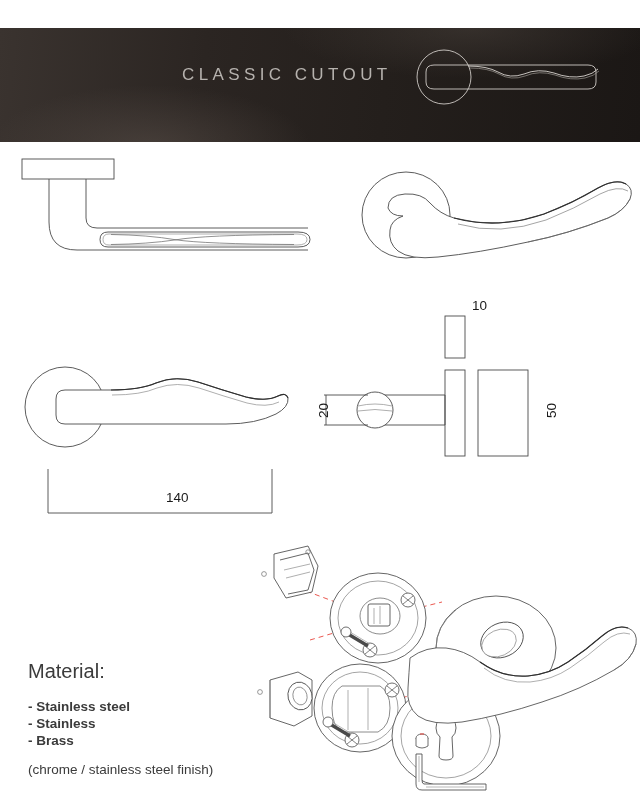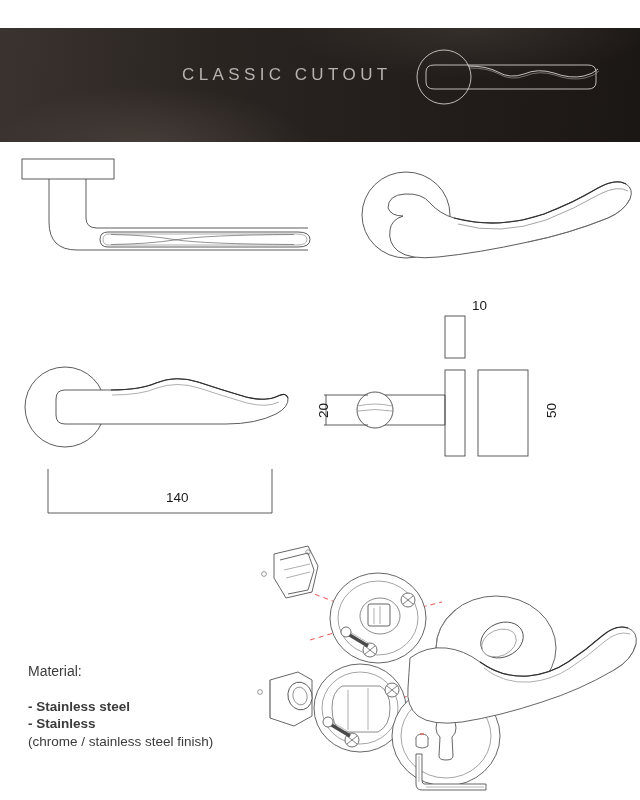--- a/index.html
+++ b/index.html
@@ -35,23 +35,23 @@
   #view-elevation   { left:8px;   top:352px; width:300px; height:115px; }
   #view-dimension   { left:8px;   top:465px; width:300px; height:55px; }
   #view-front       { left:300px; top:298px; width:290px; height:160px; }
   #view-exploded    { left:250px; top:540px; width:390px; height:255px; }
 
   
   #material-block {
     position:absolute; left:28px; top:663px; width:300px;
     color:#3b3b3b; font-size:13.5px; line-height:17px;
   }
-  #material-heading { font-size:14px; margin-bottom:18px; color:#3b3b3b; }
+  #material-heading { font-size:20px; margin-bottom:18px; color:#3b3b3b; }
   .material-item { white-space:nowrap;font-weight:bold; }
-  #material-finish { white-space:nowrap; margin-top:1px; }
+  #material-finish { white-space:nowrap; margin-top:12px; }
 
   
   .dim-text { position:absolute; font-size:13.5px; color:#1a1a1a; }
   .rot90 { transform:rotate(-90deg); transform-origin:left top; }
 </style>
 </head>
 <body>
 
 <div id="page">
 
@@ -223,16 +223,17 @@
       <path d="M166 214 L166 244 Q166 250 172 250 L236 250 L236 244 L174 244 Q172 244 172 240 L172 214 Z"></path>
       <path d="M169 216 L169 242" stroke="#9a9a9a" stroke-width="0.7"></path>
       <path d="M176 247 L234 247" stroke="#9a9a9a" stroke-width="0.7"></path>
     </g>
   </svg>
 
   <div id="material-block">
     <div id="material-heading">Material:</div>
     <div class="material-item">- Stainless steel</div>
     <div class="material-item">- Stainless</div>
+    <div class="material-item">- Brass</div>
     <div id="material-finish">(chrome / stainless steel finish)</div>
   </div>
 
 </div>
 
 </body></html>

